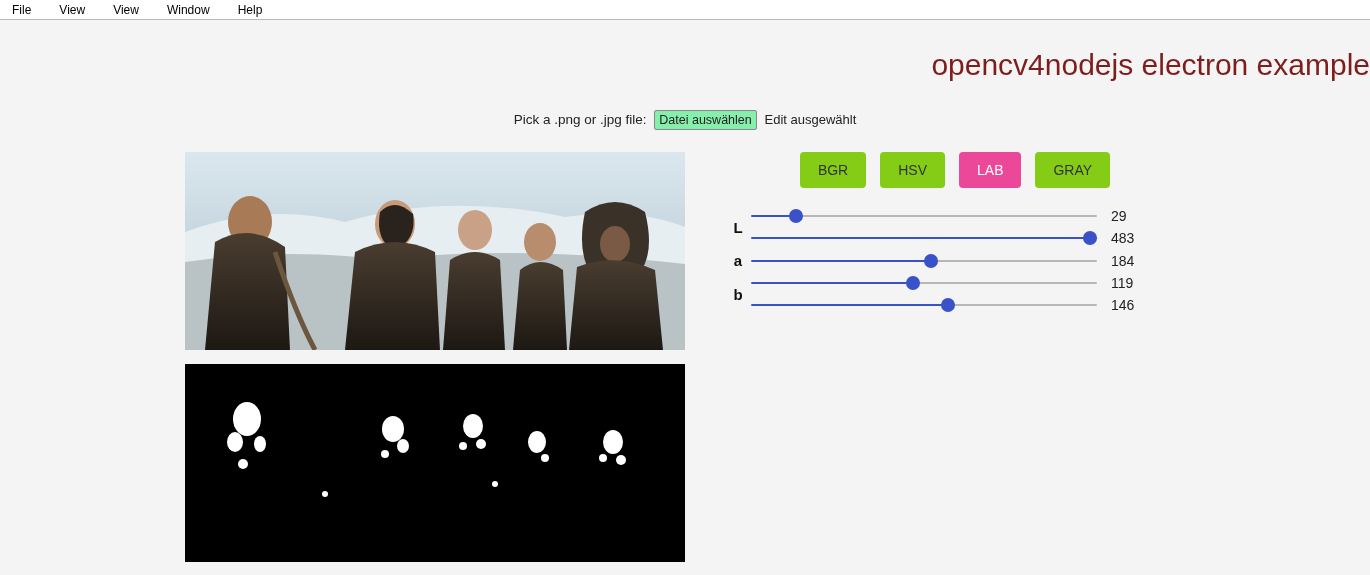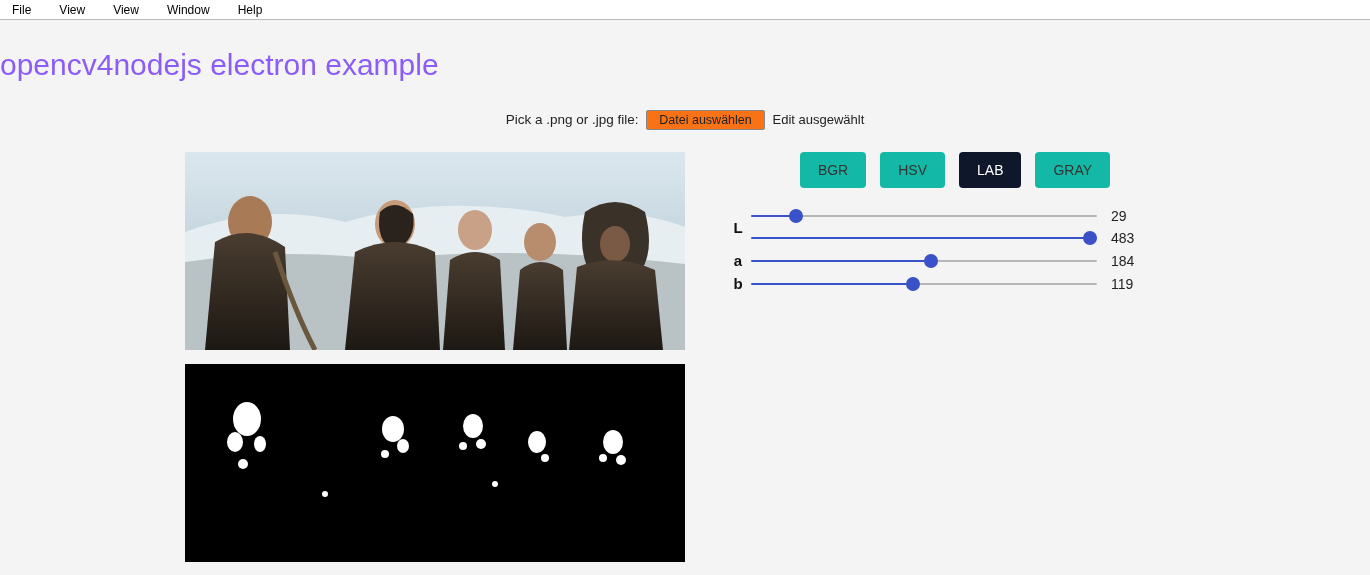--- a/index.html
+++ b/index.html
@@ -18,38 +18,38 @@
     align-items: center;
     padding: 0 4px;
     font-size: 12px;
     gap: 12px;
   }
   .menubar span {
     padding: 2px 8px;
     cursor: default;
   }
   h1.title {
-    text-align: left;
+    text-align: right;
     font-weight: 400;
     font-size: 30px;
     margin-top: 28px;
-    color: #8b5cf6;
+    color: #7f1d1d;
   }
   .picker-row {
     text-align: center;
     margin-top: 28px;
     font-size: 13.5px;
     color: #222;
   }
   .file-btn {
     display: inline-block;
-    background: #f97316;
+    background: #86efac;
     border: 1px solid #888;
     border-radius: 2px;
-    padding: 2px 12px;
+    padding: 2px 4px;
     font-size: 12.5px;
     margin: 0 4px;
     cursor: pointer;
   }
   .file-status { font-size: 13px; color: #222; }
   .main {
     display: flex;
     justify-content: center;
     margin-top: 22px;
     gap: 40px;
@@ -66,31 +66,31 @@
     width: 460px;
     padding-top: 0;
   }
   .mode-btns {
     display: flex;
     gap: 14px;
     justify-content: center;
     margin-bottom: 20px;
   }
   .mode-btn {
-    background: #14b8a6;
+    background: #84cc16;
     border: none;
     border-radius: 4px;
     padding: 10px 18px;
     font-size: 14px;
     color: #333;
     cursor: pointer;
     min-width: 62px;
   }
   .mode-btn.active {
-    background: #0f172a;
+    background: #ec4899;
     color: #fff;
   }
   .sliders-block { margin-top: 6px; }
   .channel-row {
     display: flex;
     align-items: center;
     margin-bottom: 6px;
   }
   .channel-label {
     width: 26px;
@@ -263,17 +263,21 @@
         </div>
       </div>
 
       <div class="channel-row">
         <div class="channel-label">b</div>
         <div class="slider-pair">
           <div class="slider-line">
             <input type="range" class="range" min="0" max="255" value="119" style="--p: 46.666666666666664%;">
             <span class="val">119</span>
           </div>
+          <div class="slider-line">
+            <input type="range" class="range" min="0" max="255" value="146" style="--p: 57.25490196078431%;">
+            <span class="val">146</span>
+          </div>
         </div>
       </div>
     </div>
   </div>
 </div>
 
 </body></html>

